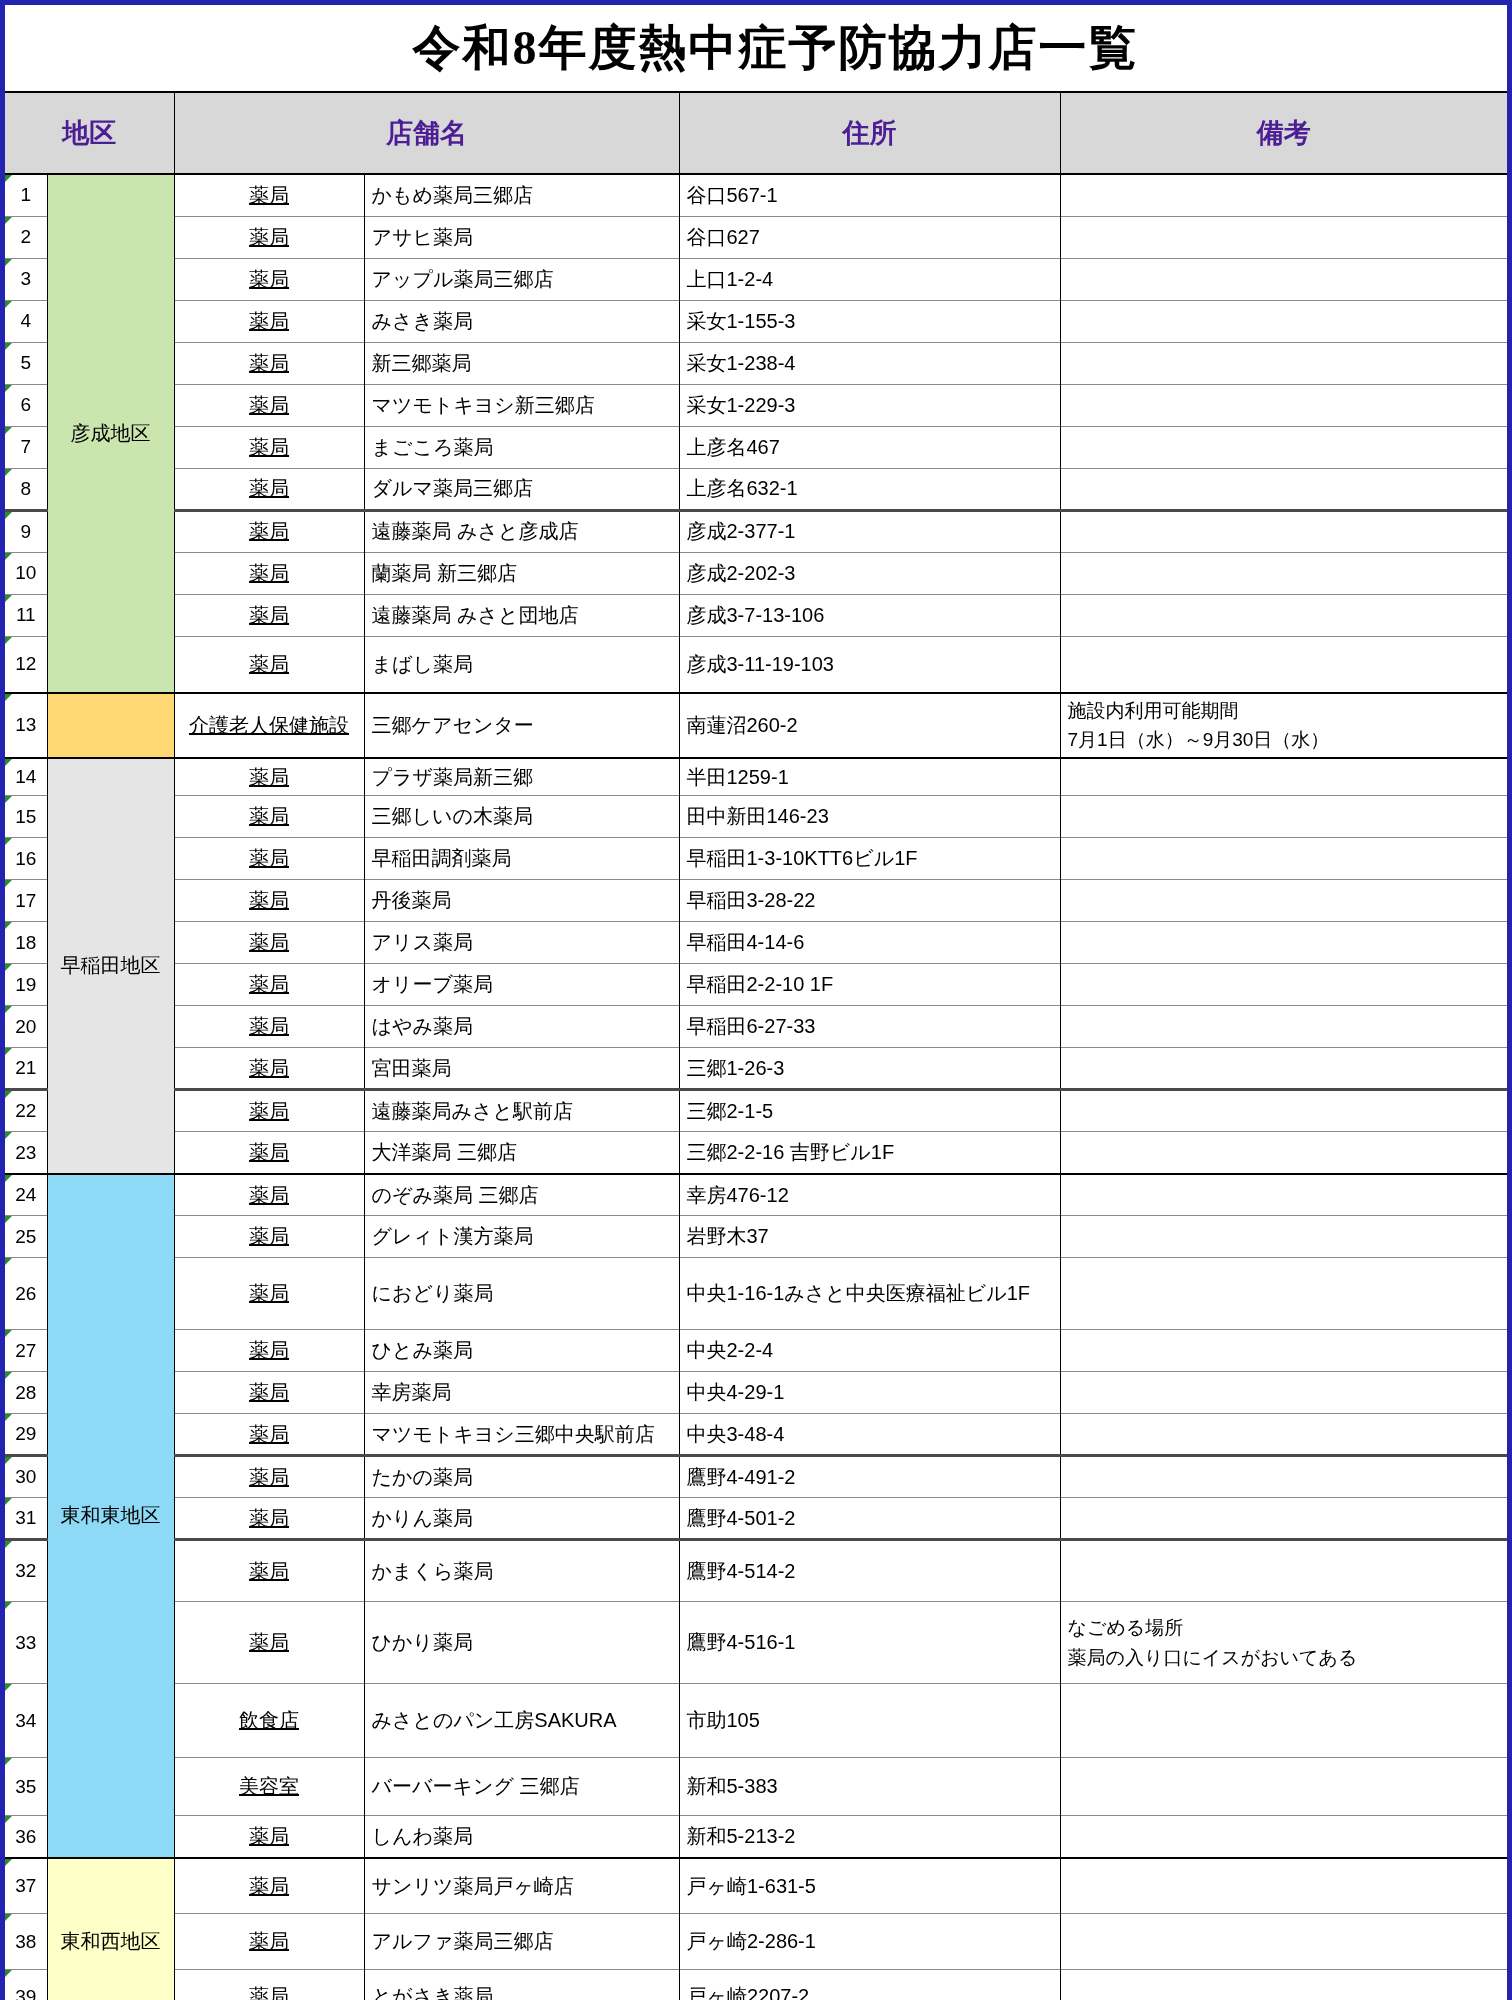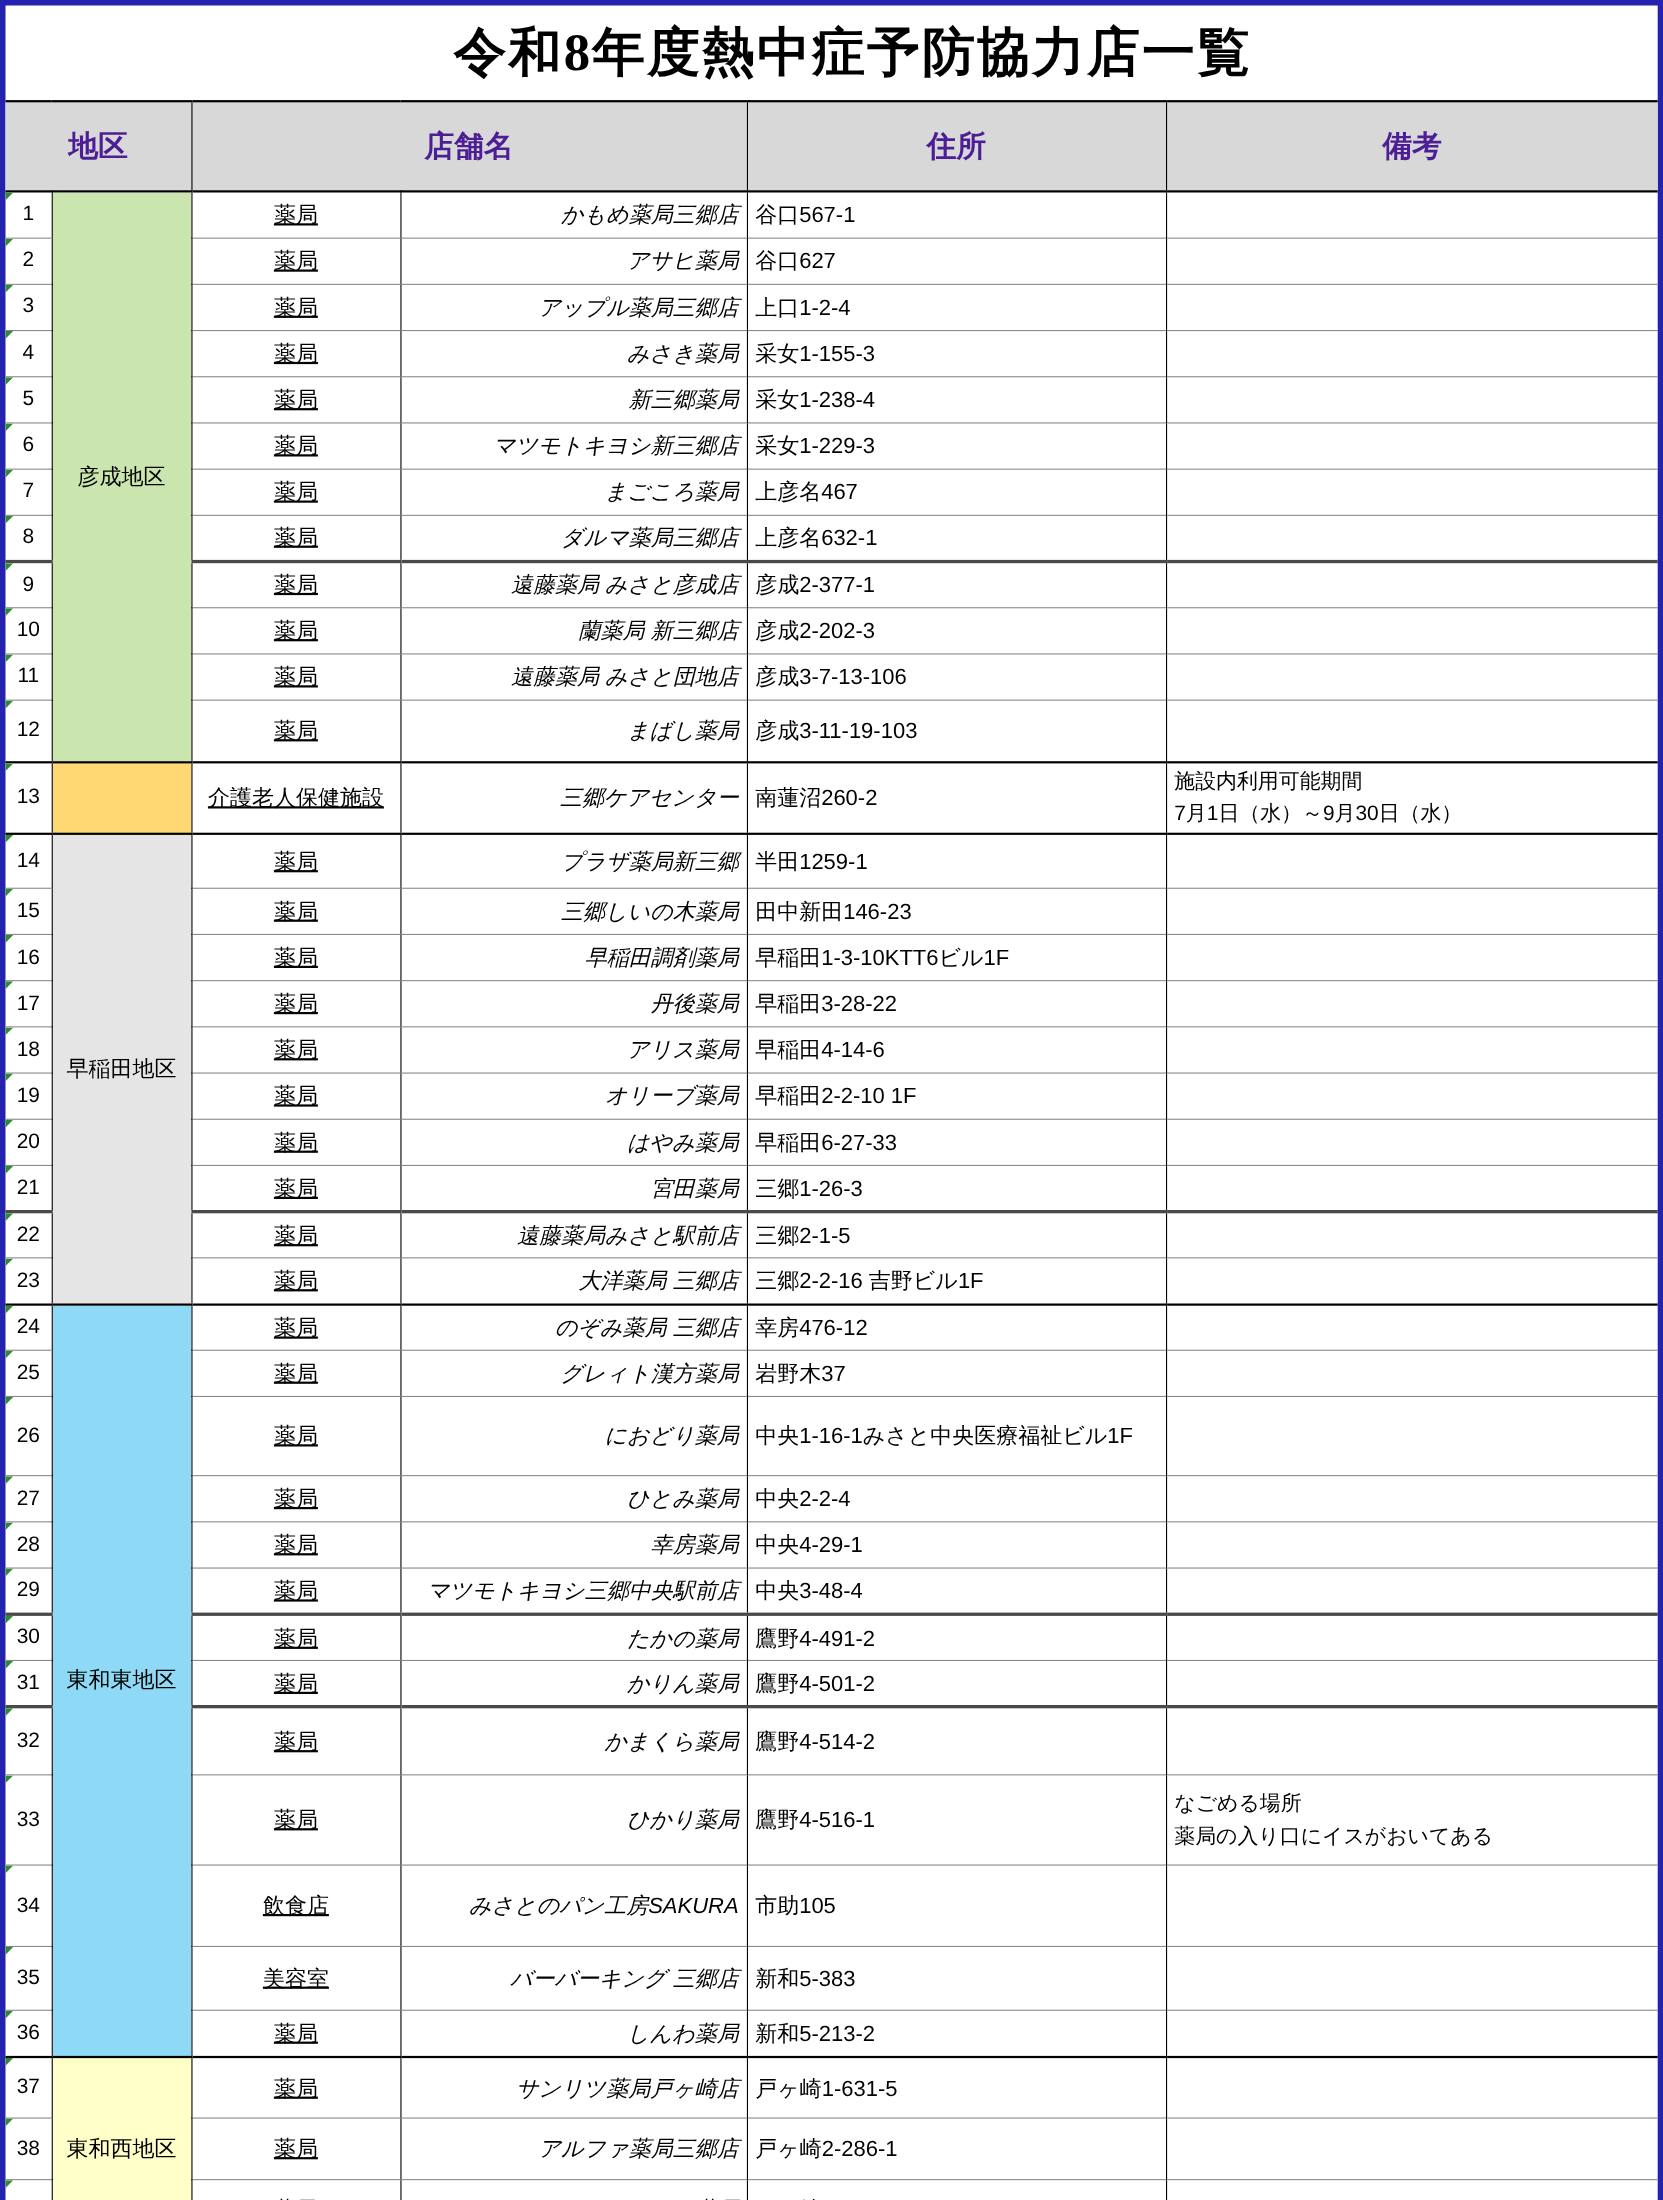--- a/index.html
+++ b/index.html
@@ -74,21 +74,21 @@
     top:0; left:0;
     border-top:7px solid #2e8b2e;
     border-right:7px solid transparent;
   }
   td.district-cell {
     text-align:center;
     font-size:20px;
     padding:2px 2px;
   }
   td.type-cell { text-align:center;text-decoration:underline; }
-  td.name-cell { text-align:right;font-style:italic; }
+  td.name-cell { text-align:left; }
   td.addr-cell { text-align:left; }
   td.remarks-cell { text-align:left; font-size:19px; border-right:none; line-height:1.55; }
   .remarks-line { min-height:0; }
 </style>
 </head>
 <body>
 
 <div class="page">
   <div class="title-bar">令和8年度熱中症予防協力店一覧</div>
 
@@ -199,21 +199,21 @@
           <td class="num-cell">13</td>
           <td class="district-cell" rowspan="1" style="background: rgb(255, 216, 115);"></td>
           <td class="type-cell">介護老人保健施設</td>
           <td class="name-cell">三郷ケアセンター</td>
           <td class="addr-cell">南蓮沼260-2</td>
           <td class="remarks-cell">
             <div class="remarks-line">施設内利用可能期間</div>
             <div class="remarks-line">7月1日（水）～9月30日（水）</div>
           </td>
         </tr>
-        <tr class="group-start" style="height: 50px;">
+        <tr class="group-start" style="height: 38px;">
           <td class="num-cell">14</td>
           <td class="district-cell" rowspan="10" style="background: #e5e5e5; font-family: Liberation Serif, serif;">早稲田地区</td>
           <td class="type-cell">薬局</td>
           <td class="name-cell">プラザ薬局新三郷</td>
           <td class="addr-cell">半田1259-1</td>
           <td class="remarks-cell"></td>
         </tr>
         <tr style="height: 42px;">
           <td class="num-cell">15</td>
           <td class="type-cell">薬局</td>

